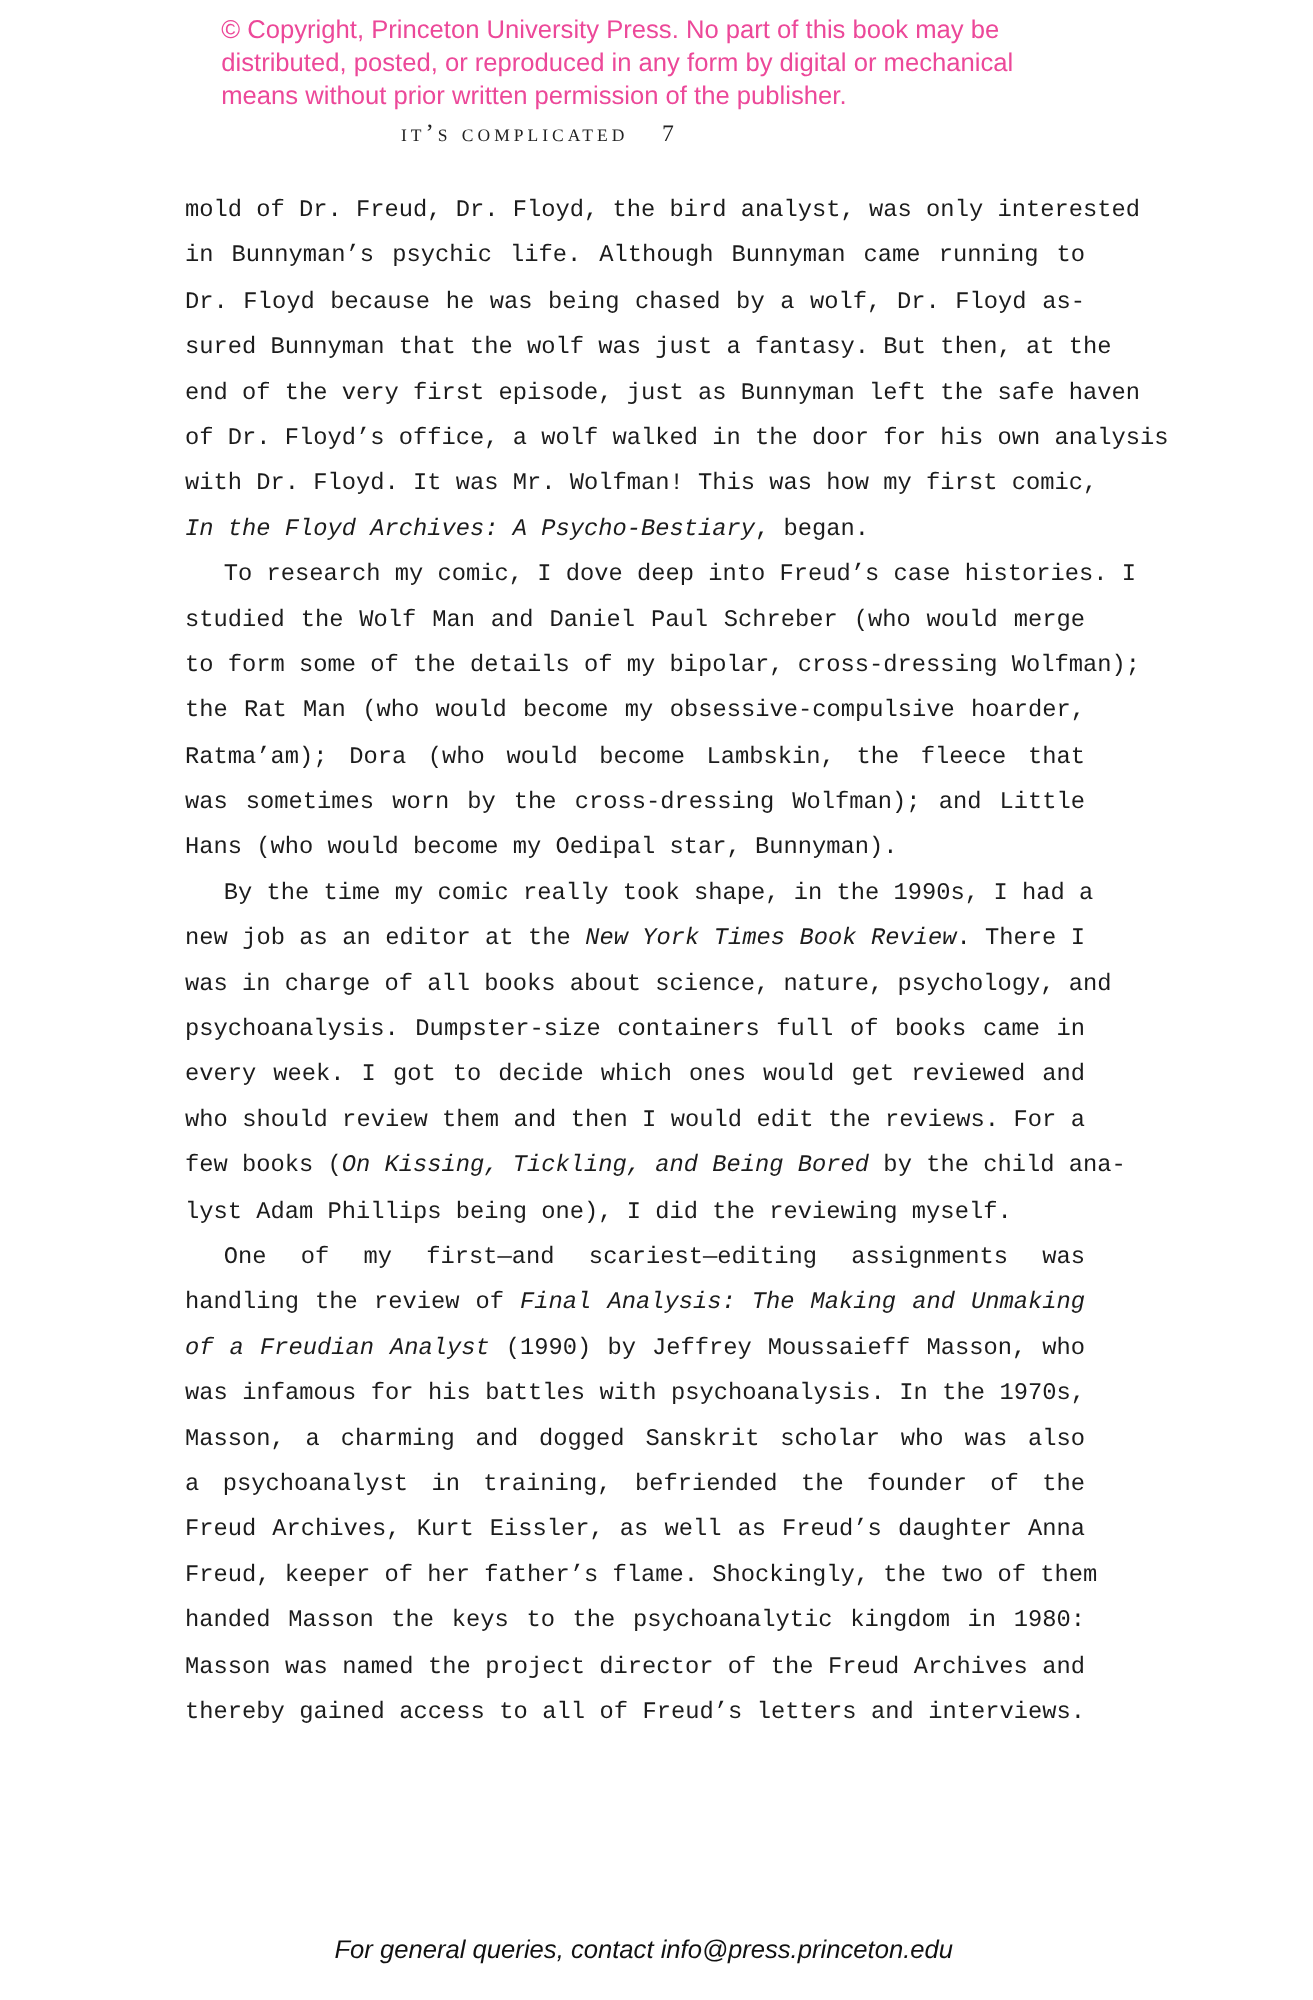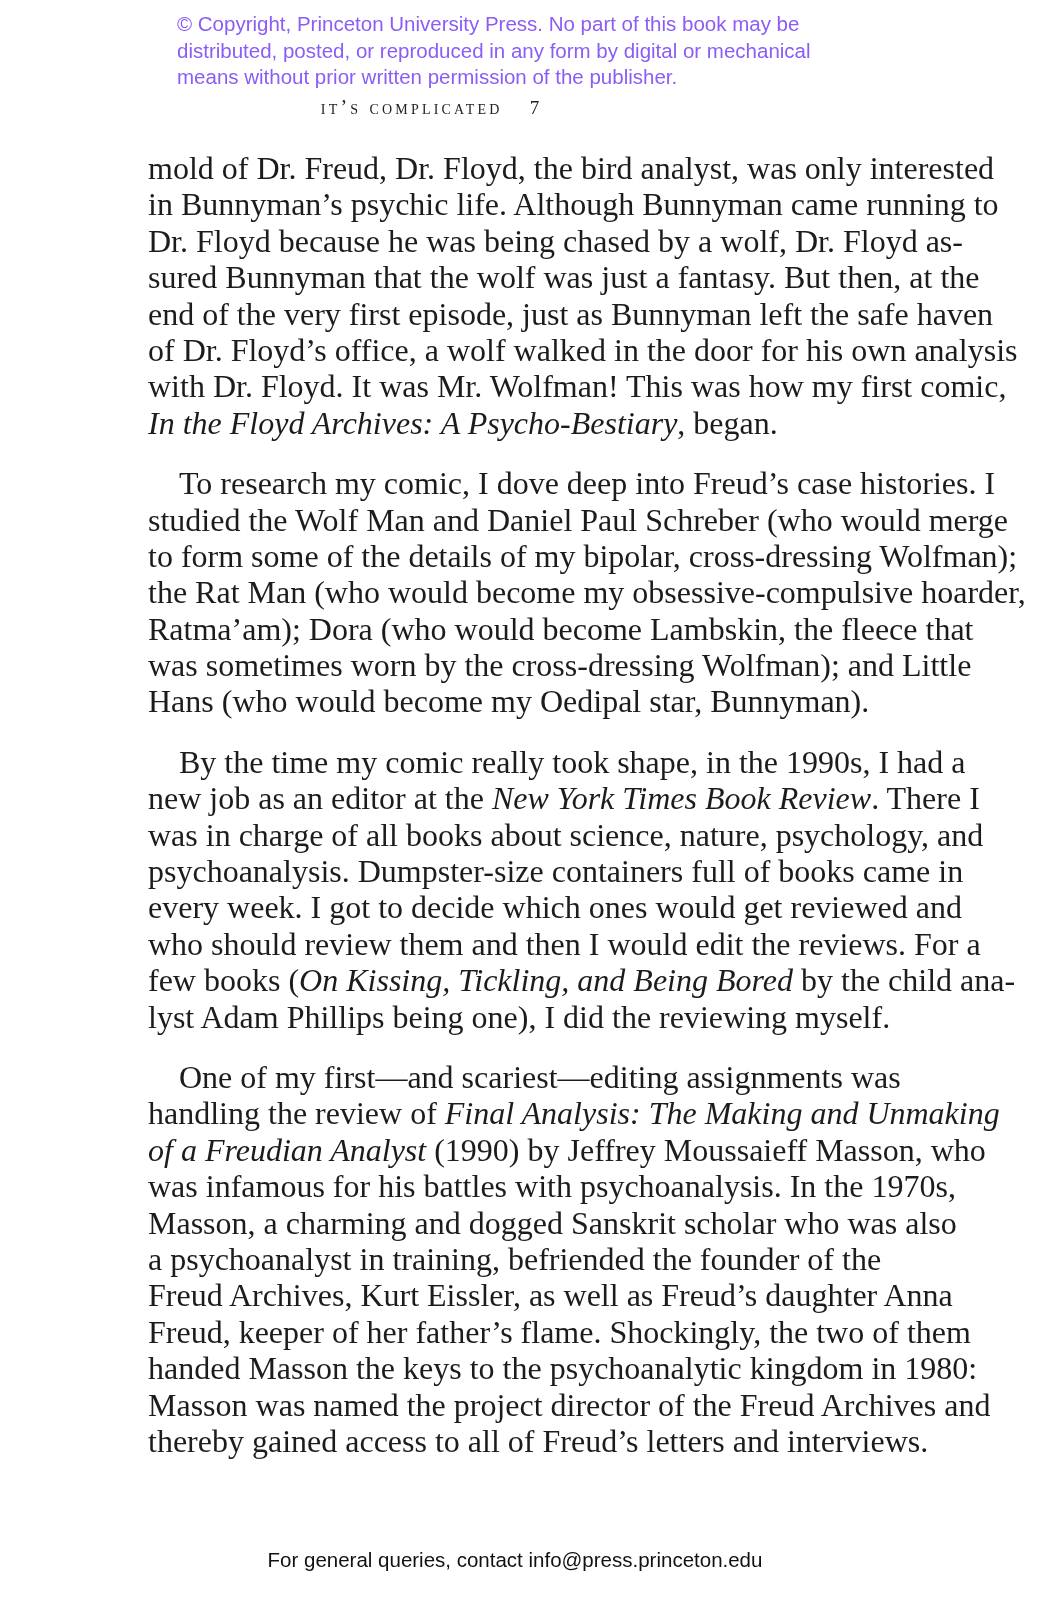--- a/index.html
+++ b/index.html
@@ -15,21 +15,21 @@
       color: #1a1a1a;
     }
     .copyright {
       position: absolute;
       left: 177px;
       top: 11px;
       width: 700px;
       font-family: "Liberation Sans", sans-serif;
       font-size: 20.5px;
       line-height: 26.5px;
-      color: #8b5cf6;
+      color: #ec4899;
     }
     .copyright .cline {
       display: block;
       white-space: nowrap;
     }
     .running-head {
       position: absolute;
       top: 96px;
       left: 0;
       width: 860px;
@@ -48,53 +48,53 @@
     .running-head .rh-page {
       margin-left: 20px;
       font-size: 19px;
       letter-spacing: 0;
     }
     .body-text {
       position: absolute;
       left: 148px;
       top: 150px;
       width: 720px;
-      font-family: Liberation Serif, serif;
-      font-size: 32px;
+      font-family: Liberation Mono, monospace;
+      font-size: 19px;
       color: #1c1c1c;
     }
     .line {
       display: block;
       height: 36.4px;
       line-height: 36.4px;
       white-space: nowrap;
       text-align: justify;
       text-align-last: justify;
       overflow: visible;
     }
     .line.last {
       text-align: center;
       text-align-last: left;
     }
     .line.indent {
       padding-left: 31px;
-      margin-top: 24px;
     }
     .line .it {
       font-style: italic;
     }
     .footer {
       position: absolute;
       top: 1548px;
       left: 0;
       width: 1030px;
       text-align: center;
       font-family: "Liberation Sans", sans-serif;
       font-size: 20.5px;
       color: #111111;
+      font-style: italic;
     }
   </style>
 </head>
 <body>
 
 <div class="copyright">
   <span class="cline">© Copyright, Princeton University Press. No part of this book may be</span>
   <span class="cline">distributed, posted, or reproduced in any form by digital or mechanical</span>
   <span class="cline">means without prior written permission of the publisher.</span>
 </div>

